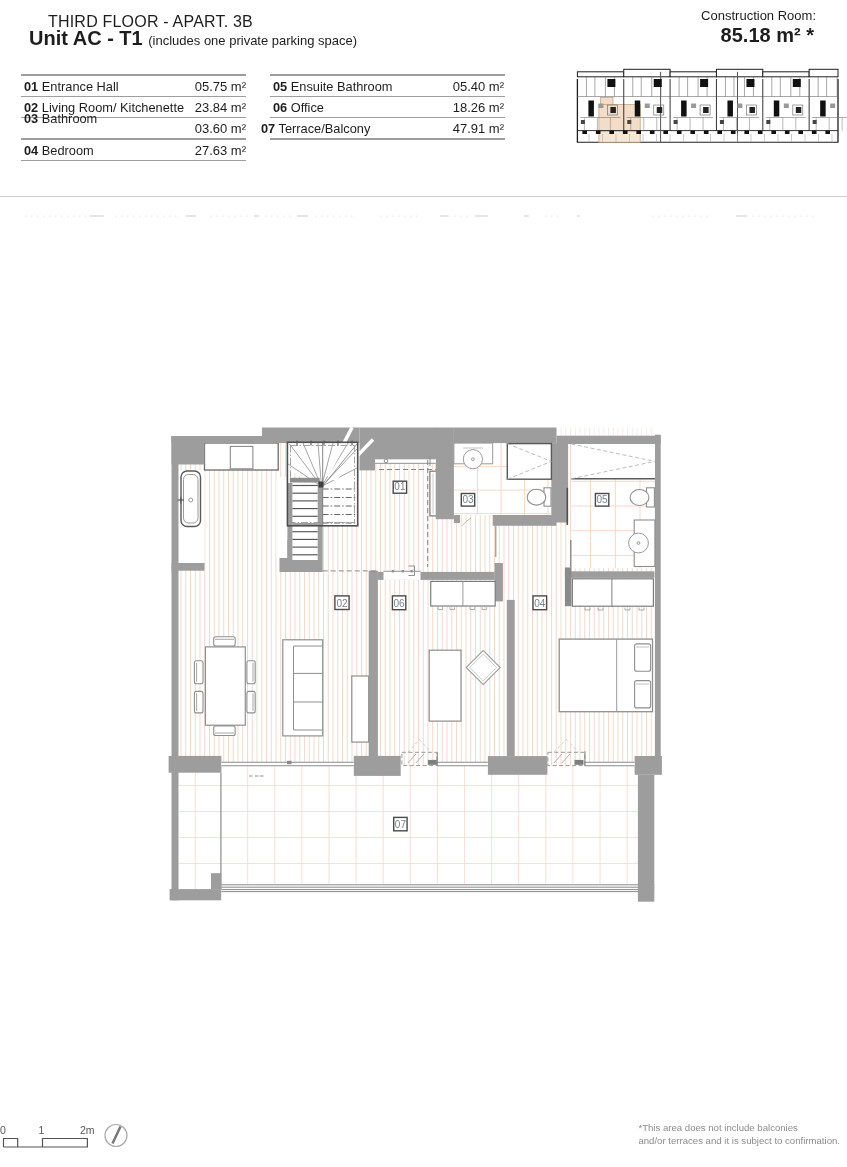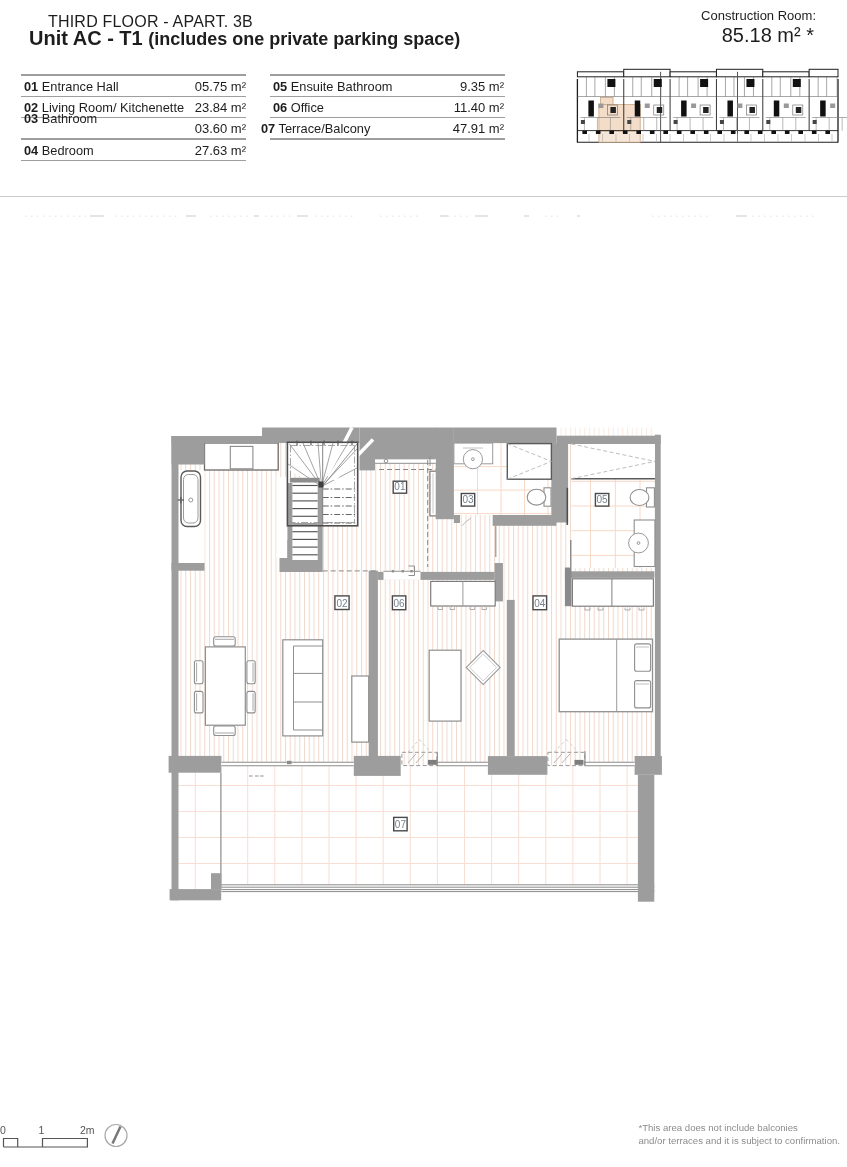--- a/index.html
+++ b/index.html
@@ -4,46 +4,46 @@
 html,body{margin:0;padding:0;background:#fff;width:847px;height:1167px;overflow:hidden}
 body{font-family:"Liberation Sans",sans-serif;color:#1d1d1d;position:relative}
 .abs{position:absolute}
 .hline{position:absolute;background:#9e9e9e;height:1.5px}
 .num{font-weight:bold}
 .row{position:absolute;font-size:12.8px;white-space:nowrap}
 .area{position:absolute;font-size:13px;text-align:right}
 </style></head><body>
 
 <div class="abs" style="left:48px;top:13px;font-size:16px;letter-spacing:.2px">THIRD FLOOR - APART. 3B</div>
-<div class="abs" style="left:29px;top:27px;font-size:20px;font-weight:bold">Unit AC - T1 <span style="font-size:18px;font-weight:bold">(includes one private parking space)</span></div>
+<div class="abs" style="left:29px;top:27px;font-size:20px;font-weight:bold">Unit AC - T1 <span style="font-size:13px;font-weight:normal">(includes one private parking space)</span></div>
 
 <div class="abs" style="right:31px;top:8px;font-size:13px">Construction Room:</div>
-<div class="abs" style="right:33px;top:24px;font-size:20px;font-weight:normal">85.18 m² *</div>
+<div class="abs" style="right:33px;top:24px;font-size:20px;font-weight:bold">85.18 m² *</div>
 
 <div class="hline" style="left:21px;top:74.3px;width:225px"></div>
 <div class="hline" style="left:21px;top:95.6px;width:225px"></div>
 <div class="hline" style="left:21px;top:116.9px;width:225px"></div>
 <div class="hline" style="left:21px;top:138.2px;width:225px"></div>
 <div class="hline" style="left:21px;top:159.5px;width:225px"></div>
 <div class="hline" style="left:270px;top:74.3px;width:234.5px"></div>
 <div class="hline" style="left:270px;top:95.6px;width:234.5px"></div>
 <div class="hline" style="left:270px;top:116.9px;width:234.5px"></div>
 <div class="hline" style="left:270px;top:138.2px;width:234.5px"></div>
 <div class="row" style="left:24px;top:78.6px"><span class="num">01</span> Entrance Hall</div>
 <div class="area" style="left:146px;top:78.6px;width:100px">05.75 m²</div>
 <div class="row" style="left:24px;top:99.9px"><span class="num">02</span> Living Room/ Kitchenette</div>
 <div class="area" style="left:146px;top:99.9px;width:100px">23.84 m²</div>
 <div class="row" style="left:24px;top:111px"><span class="num">03</span> Bathroom</div>
 <div class="area" style="left:146px;top:121.2px;width:100px">03.60 m²</div>
 <div class="row" style="left:24px;top:142.5px"><span class="num">04</span> Bedroom</div>
 <div class="area" style="left:146px;top:142.5px;width:100px">27.63 m²</div>
 <div class="row" style="left:273px;top:78.6px"><span class="num">05</span> Ensuite Bathroom</div>
-<div class="area" style="left:404px;top:78.6px;width:100px">9.35 m²</div>
+<div class="area" style="left:404px;top:78.6px;width:100px">05.40 m²</div>
 <div class="row" style="left:273px;top:99.9px"><span class="num">06</span> Office</div>
-<div class="area" style="left:404px;top:99.9px;width:100px">11.40 m²</div>
+<div class="area" style="left:404px;top:99.9px;width:100px">18.26 m²</div>
 <div class="row" style="left:261px;top:121.2px"><span class="num">07</span> Terrace/Balcony</div>
 <div class="area" style="left:404px;top:121.2px;width:100px">47.91 m²</div>
 
 <div class="abs" style="left:0;top:195.5px;width:847px;height:1.2px;background:#cccccc"></div>
 
 <svg class="abs" style="left:0;top:0" width="847" height="1167">
 <rect x="25.0" y="215.6" width="1.6" height="1.1" fill="#e6e6e6"></rect>
 <rect x="31.0" y="215.6" width="1.6" height="1.1" fill="#e6e6e6"></rect>
 <rect x="37.0" y="215.6" width="1.6" height="1.1" fill="#e6e6e6"></rect>
 <rect x="43.0" y="215.6" width="1.6" height="1.1" fill="#e6e6e6"></rect>

